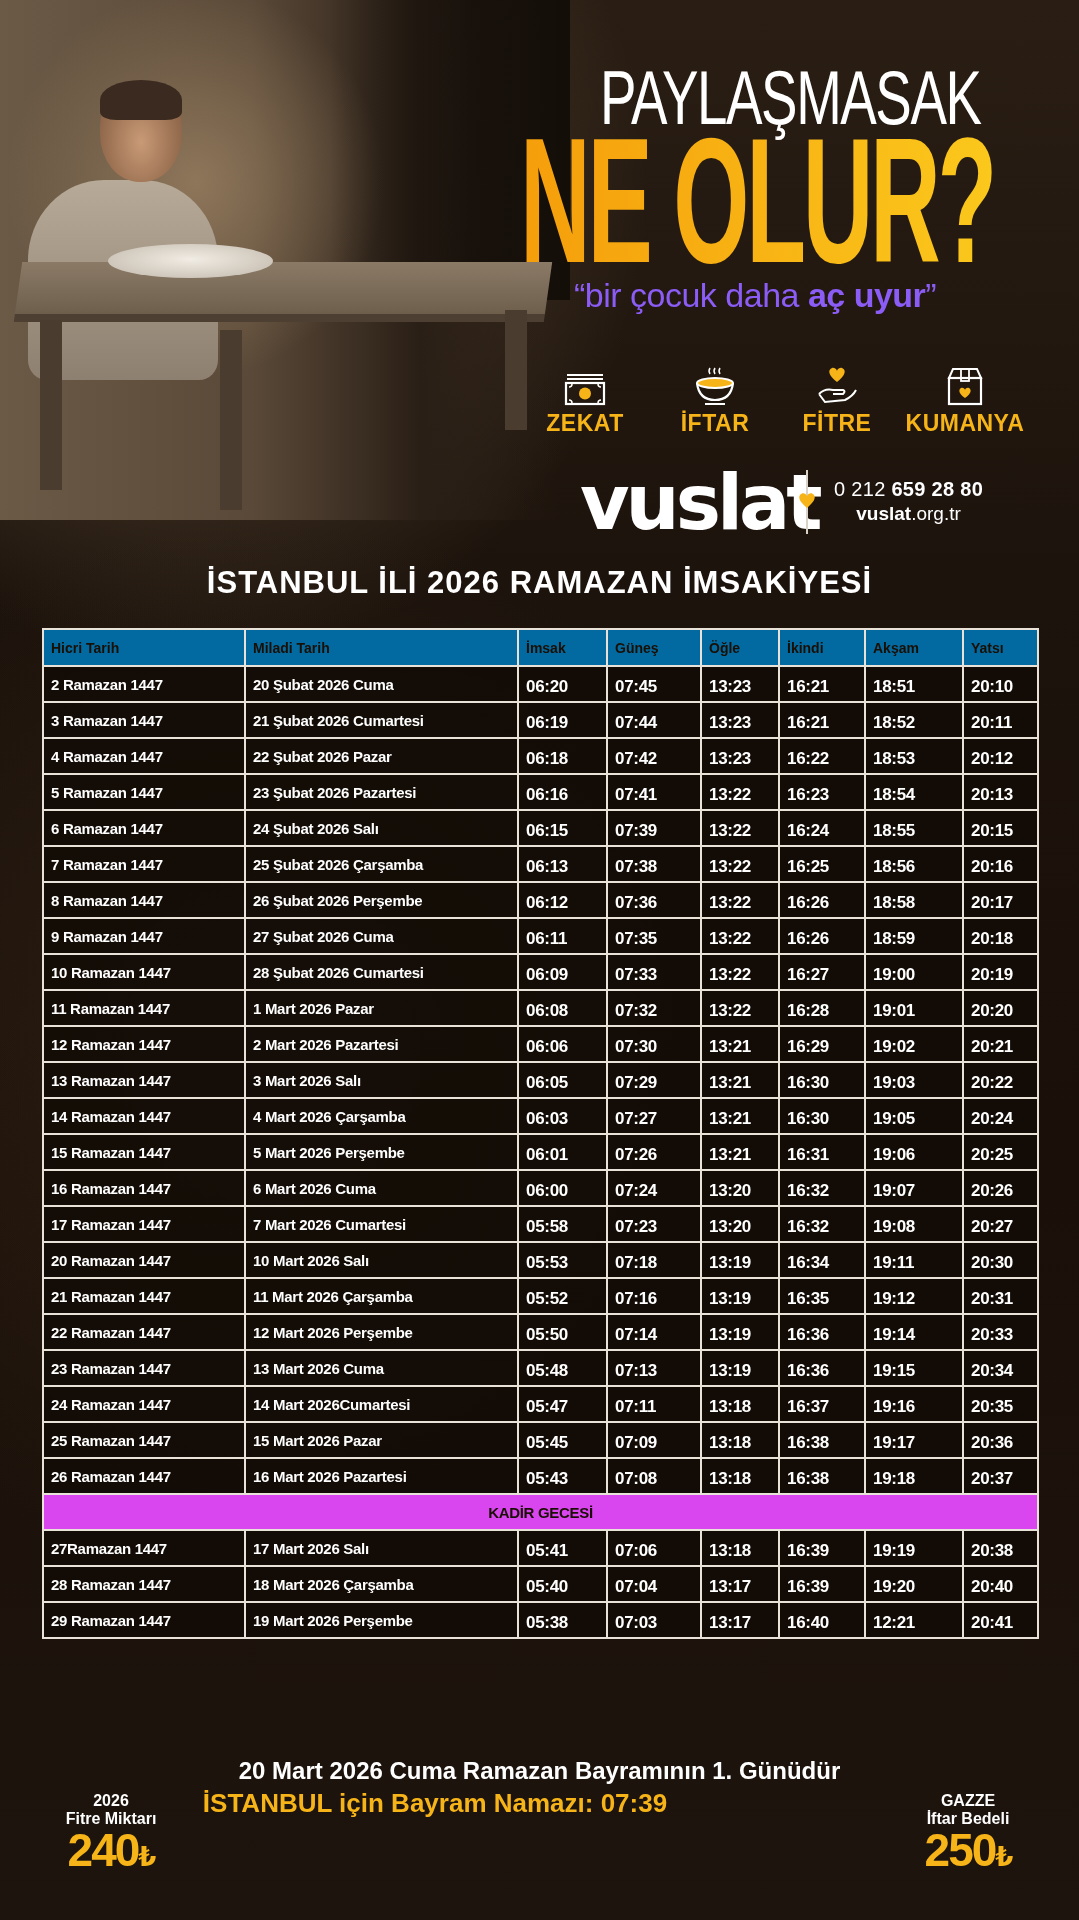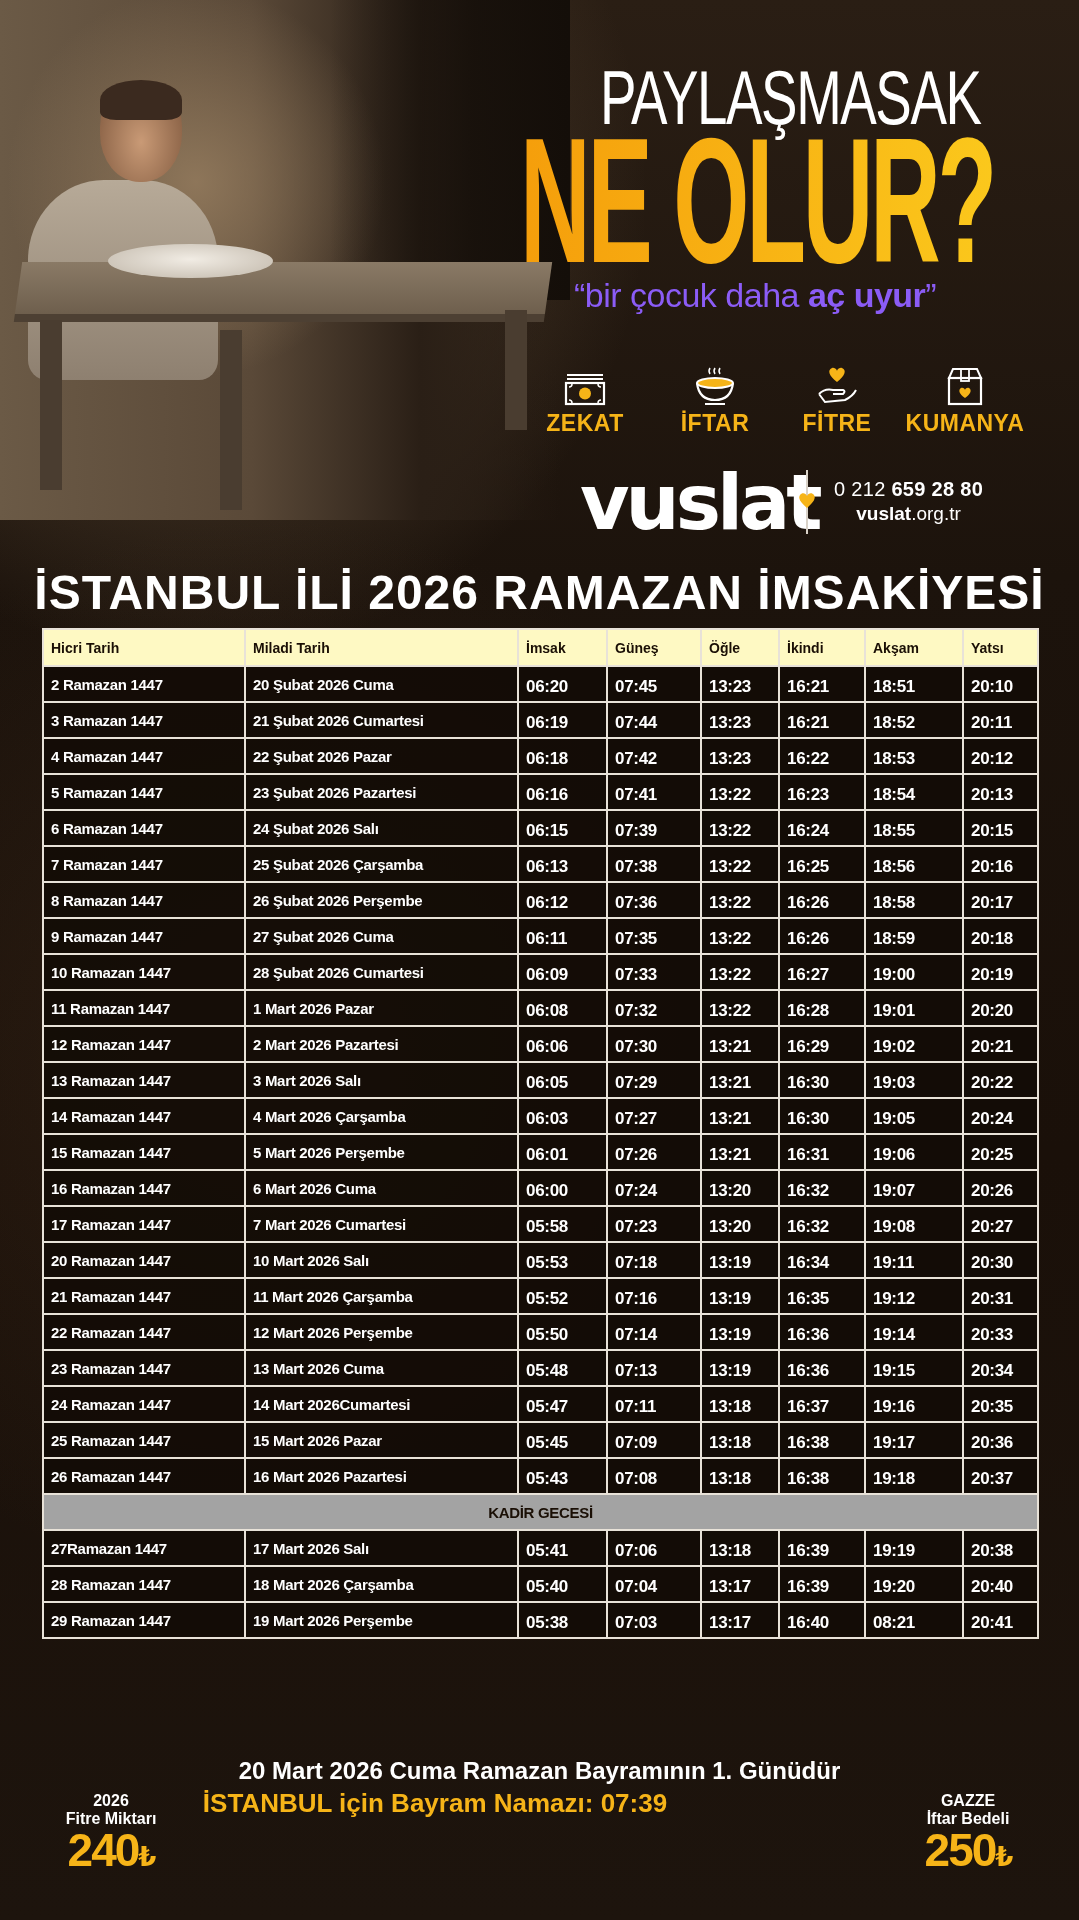--- a/index.html
+++ b/index.html
@@ -106,49 +106,49 @@
   .brand-heart { position: absolute; left: 797px; top: 490px; }
   .brand-contact { position: absolute; left: 834px; top: 478px; text-align: center; }
   .brand-phone { font-size: 20px; color: #fff; letter-spacing: 0.3px; }
   .brand-phone b { font-weight: 700; }
   .brand-web { font-size: 19px; color: #fff; margin-top: 2px; }
   .brand-web b { font-weight: 700; }
 
   
   .title {
     position: absolute; left: 0; width: 1079px; top: 565px;
-    text-align: center; font-size: 48px; font-weight: 700; letter-spacing: 1px;
+    text-align: center; font-size: 31px; font-weight: 700; letter-spacing: 1px;
     color: #fff;
   }
 
   
   .timetable {
     position: absolute; left: 42px; top: 628px; width: 995px;
     border-collapse: collapse;
     table-layout: fixed;
   }
   .timetable th, .timetable td {
     border: 2px solid #e8e2d8;
     text-align: left;
     padding: 0 7px;
     white-space: nowrap;
     overflow: hidden;
   }
   .timetable th {
-    background: #fef9c3; color: #1a0f05; font-size: 14px; font-weight: 700;
+    background: #0369a1; color: #1a0f05; font-size: 14px; font-weight: 700;
     height: 37px; vertical-align: middle;
   }
   .timetable td {
     background: rgba(18,11,6,0.88); color: #fff; font-size: 15px; font-weight: 700;
     height: 36px; vertical-align: middle;
     letter-spacing: -0.3px;
   }
   .timetable td.t { font-size: 17px; padding-top: 6px; }
   .timetable tr.kadir td {
-    background: #a3a3a3; color: #1a0f05; text-align: center;
+    background: #d946ef; color: #1a0f05; text-align: center;
     font-size: 15px; font-weight: 700;
   }
 
   
   .footer-line1 {
     position: absolute; left: 0; width: 1079px; top: 1757px; text-align: center;
     font-size: 24px; font-weight: 700; color: #fff;
   }
   .footer-line2 {
     position: absolute; left: 0; width: 870px; top: 1788px; text-align: center;
@@ -521,21 +521,21 @@
         <td class="t">19:20</td>
         <td class="t">20:40</td>
       </tr>
       <tr>
         <td>29 Ramazan 1447</td>
         <td>19 Mart 2026  Perşembe</td>
         <td class="t">05:38</td>
         <td class="t">07:03</td>
         <td class="t">13:17</td>
         <td class="t">16:40</td>
-        <td class="t">08:21</td>
+        <td class="t">12:21</td>
         <td class="t">20:41</td>
       </tr>
     </tbody>
 </table>
 
 <div class="footer-line1">20 Mart 2026 Cuma Ramazan Bayramının 1. Günüdür</div>
 <div class="footer-line2">İSTANBUL için Bayram Namazı: 07:39</div>
 
 <div class="side-box left">
   <div class="s1">2026</div>

